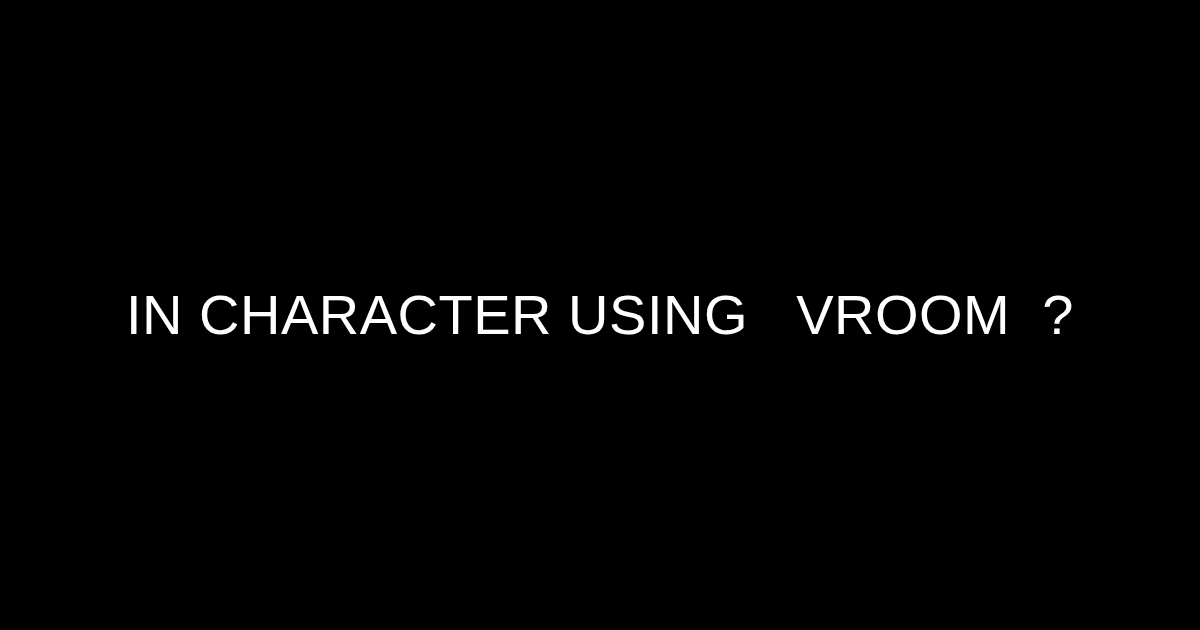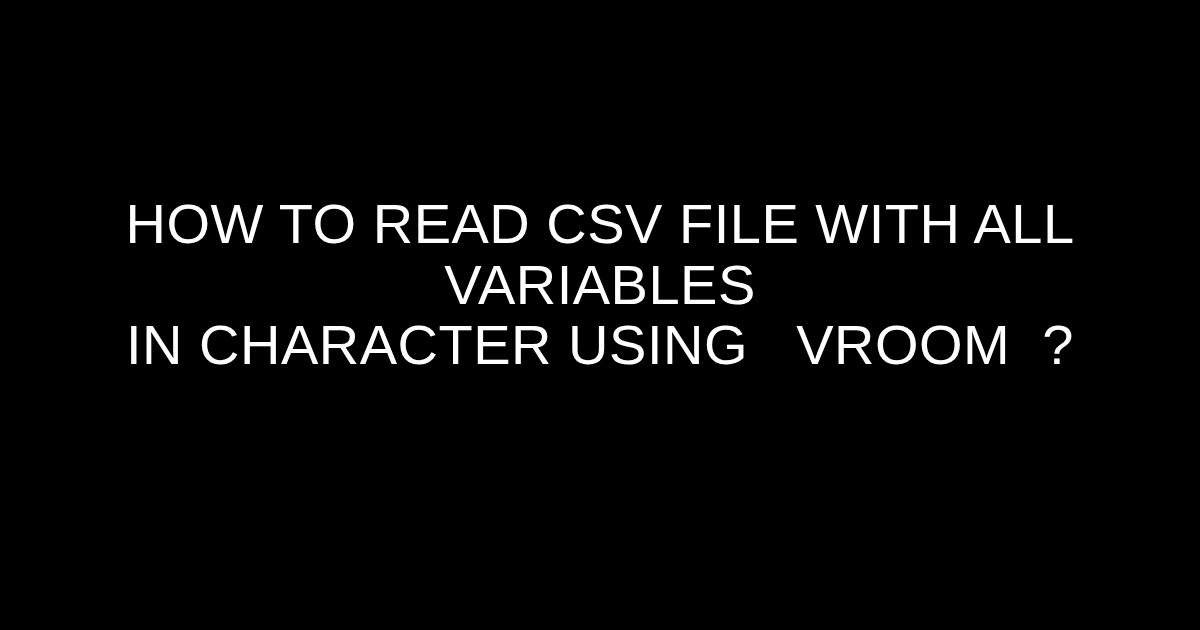--- a/index.html
+++ b/index.html
@@ -30,16 +30,16 @@
       letter-spacing: 0.5px;
       text-transform: uppercase;
       font-stretch: condensed;
     }
   </style>
 </head>
 <body>
 
 <div class="title-container">
   <h1 class="title-text">
-    <span>HOW TO READ CSV FILE WITH ALL VARIABLES</span><br>
+    <br>
     <span>IN CHARACTER USING </span>&nbsp;&nbsp;<span>VROOM</span>&nbsp;&nbsp;<span>?</span>
   </h1>
 </div>
 
 </body></html>

